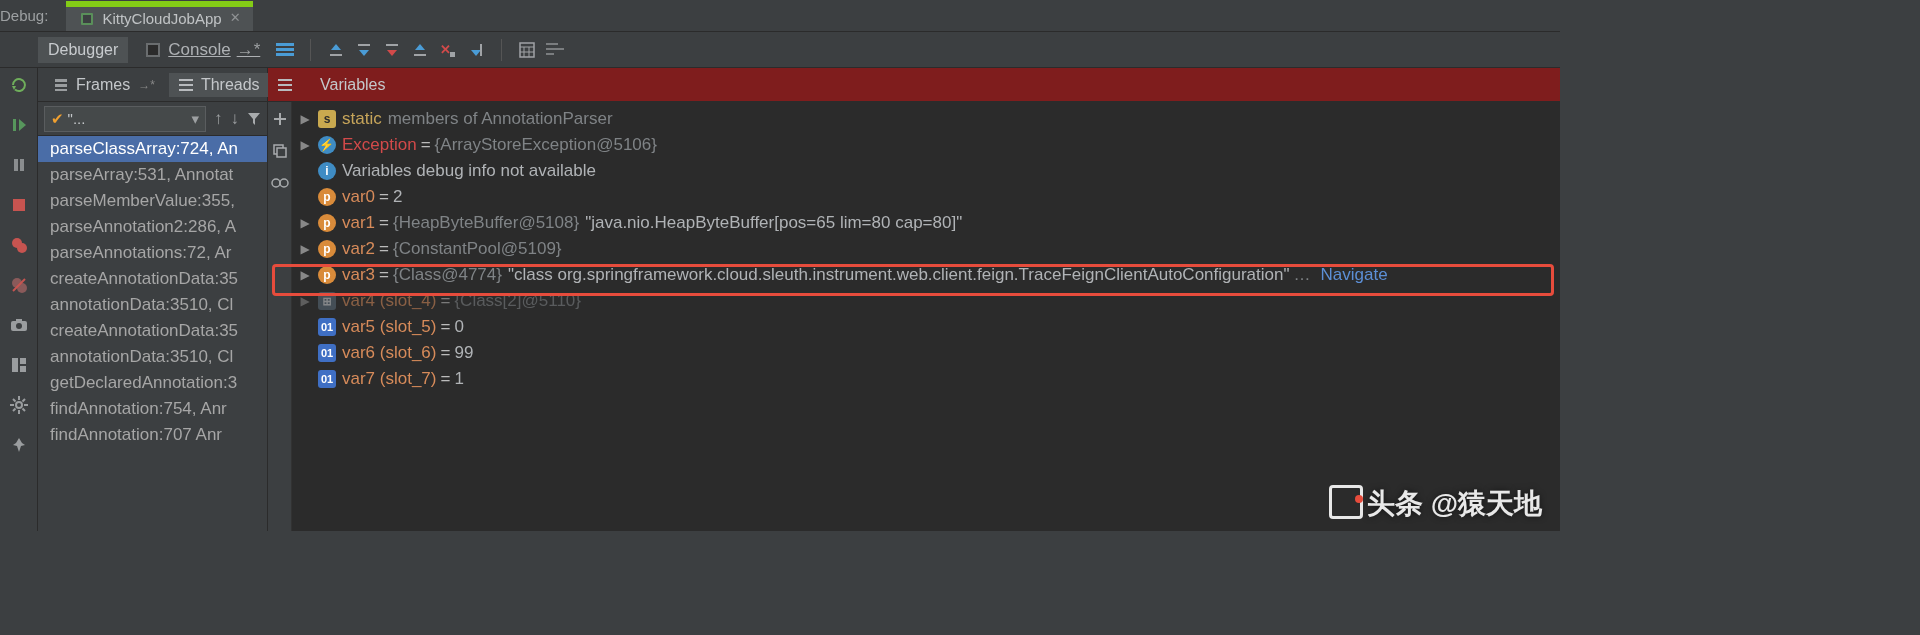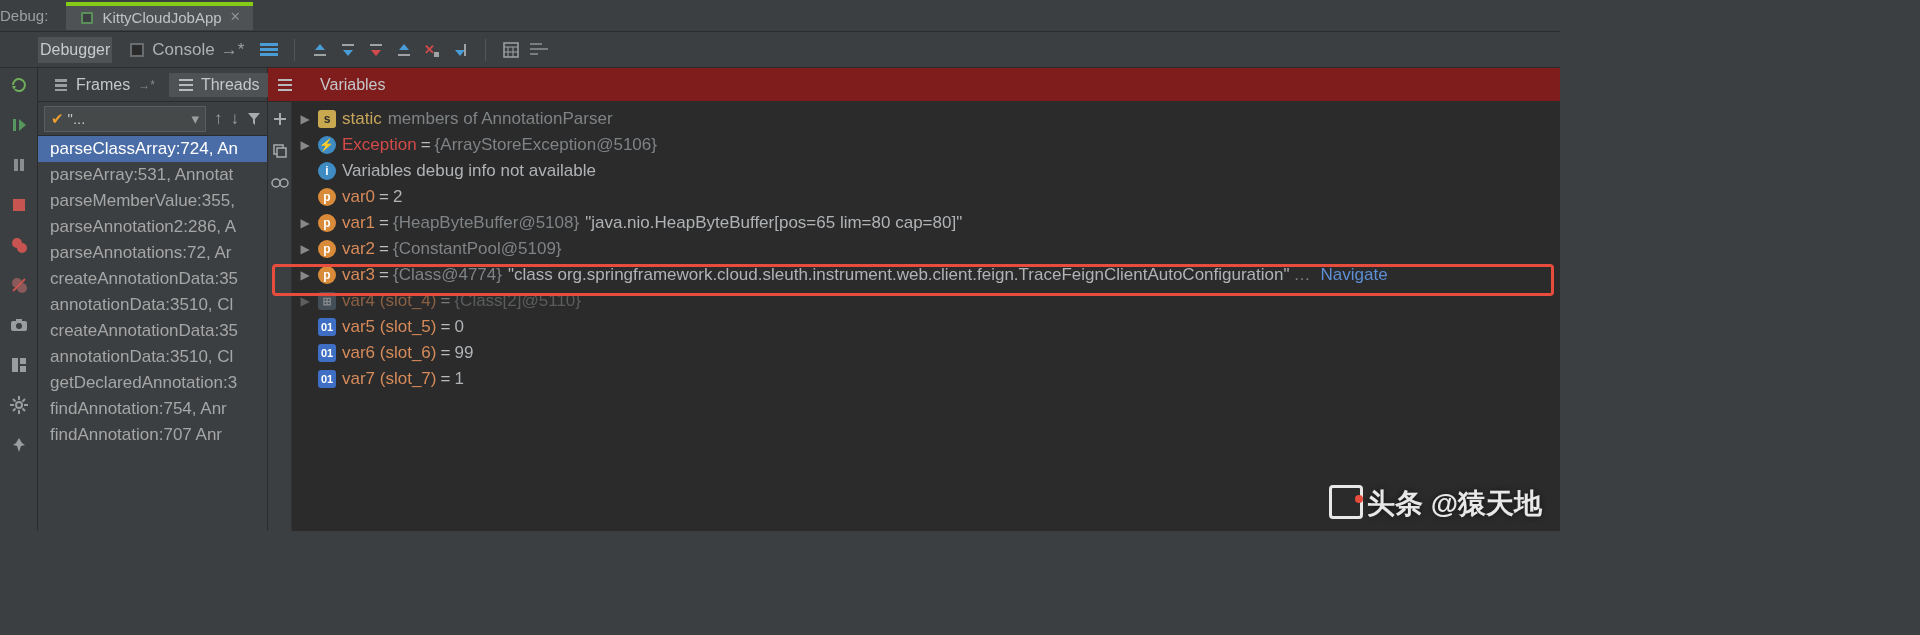--- a/index.html
+++ b/index.html
@@ -20,37 +20,37 @@
     border-bottom: 1px solid #2b2b2b;
     padding-left: 0;
   }
   .topbar .label { color: #9da0a2; font-size: 15px; margin-right: 18px; }
   .tab {
     background: #4e5254;
     color: #c0c3c5;
     padding: 3px 12px;
     font-size: 15px;
     display: inline-flex; align-items: flex-start;
-    border-top: 4px solid #84cc16;
+    border-top: 6px solid #84cc16;
   }
   .tab .close { margin-left: 8px; color: #8f9294; font-size: 13px; }
 
   .toolbar {
     display: flex; align-items: center;
     height: 36px; background: #3c3f41;
     border-bottom: 1px solid #2b2b2b;
     padding-left: 38px;
     gap: 10px;
   }
   .btn-tab {
     background: #4e5254; color: #c8cbce;
-    padding: 4px 2px; font-size: 16px;
+    padding: 4px 10px; font-size: 16px;
     display: inline-flex; align-items: center;
   }
-  .btn-plain { color: #aeb1b4; padding: 4px 6px; display:inline-flex; align-items:center; gap:6px;}
+  .btn-plain { color: #aeb1b4; padding: 4px 6px; display:inline-flex; align-items:center; gap:6px;text-decoration:underline;}
   .divider { width:1px; height:22px; background:#555; margin:0 6px; }
   .tb-icon { width:18px; height:18px; display:inline-flex; align-items:center; justify-content:center; }
 
   .main { display:flex; height: calc(100% - 68px); }
 
   .gutter {
     width: 38px; background:#3c3f41;
     display:flex; flex-direction:column; align-items:center;
     padding-top:6px; gap:18px;
     border-right:1px solid #2b2b2b;

